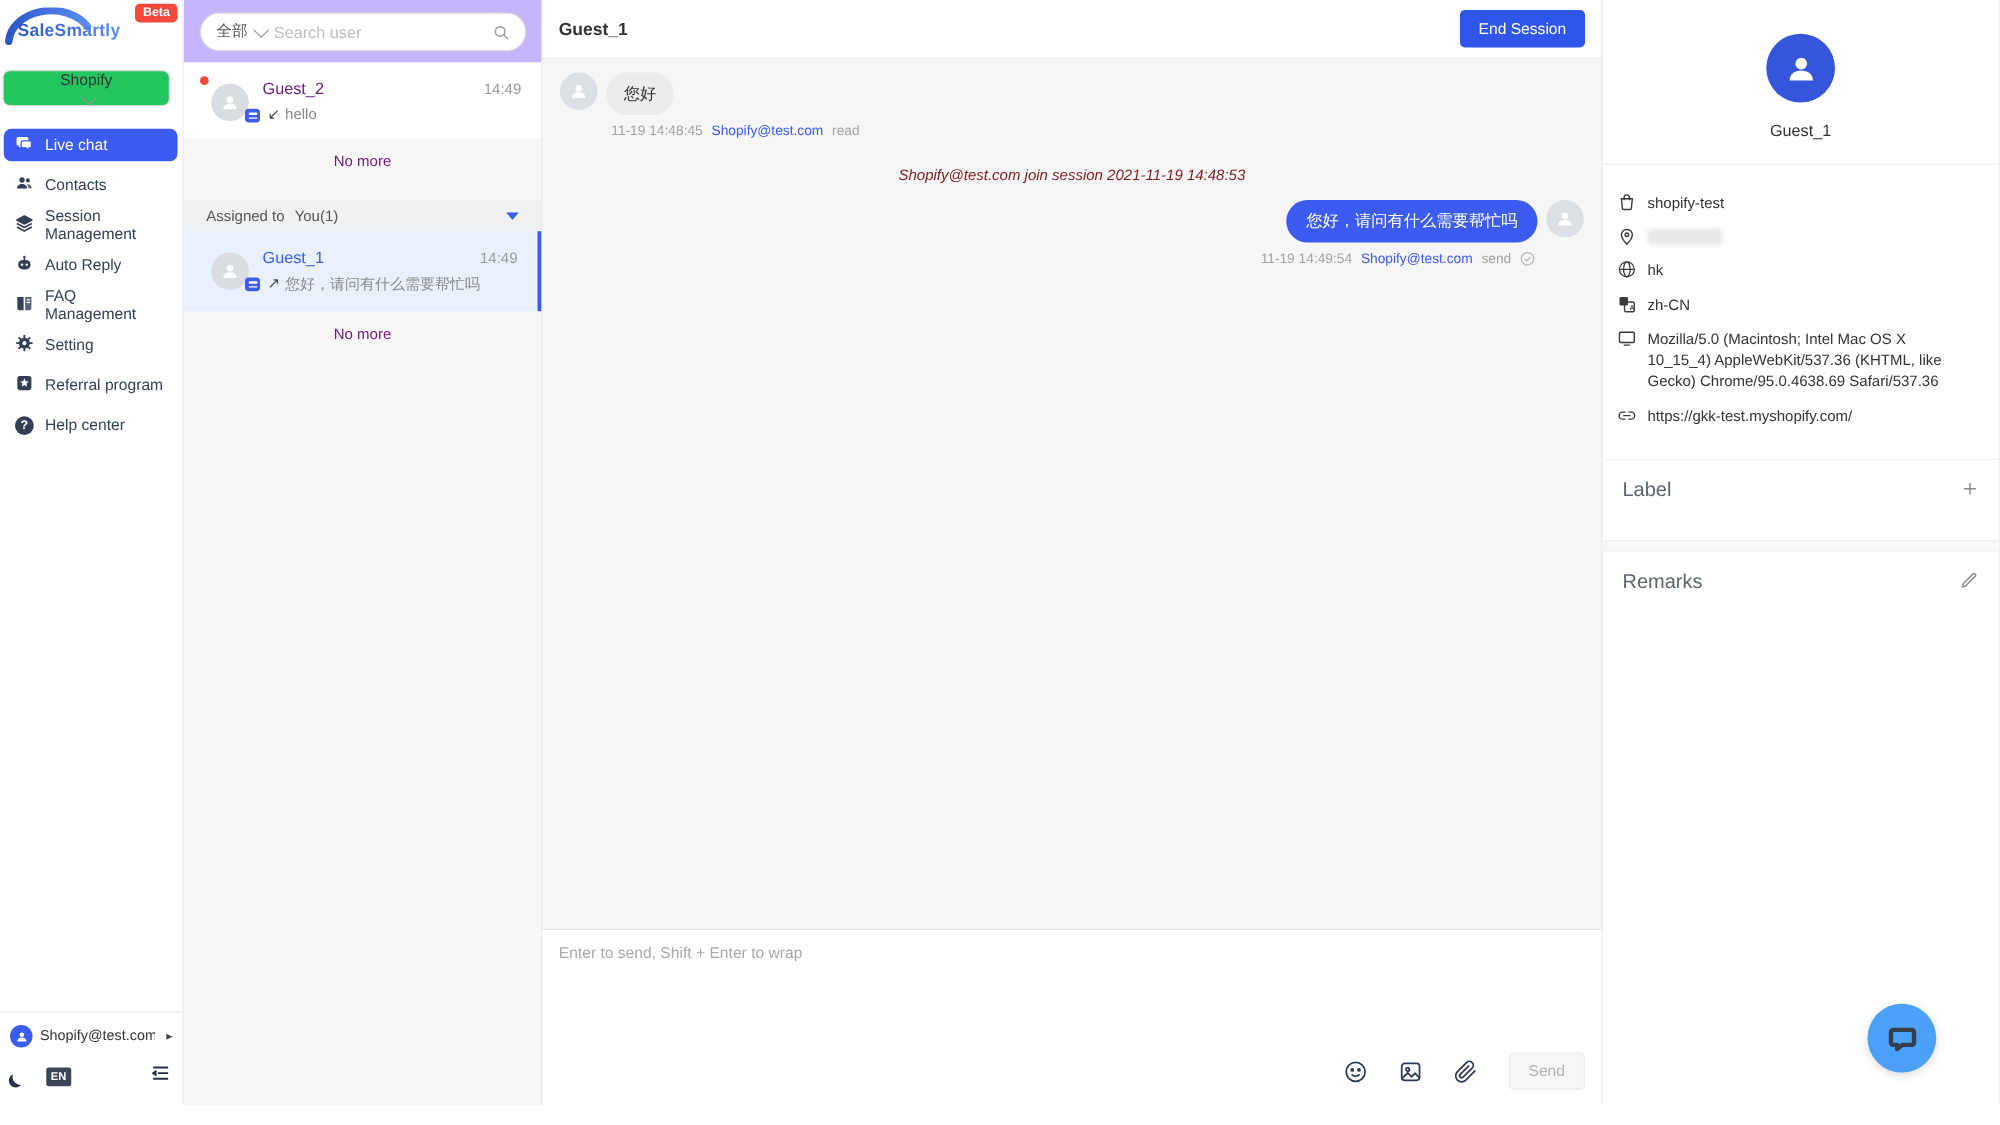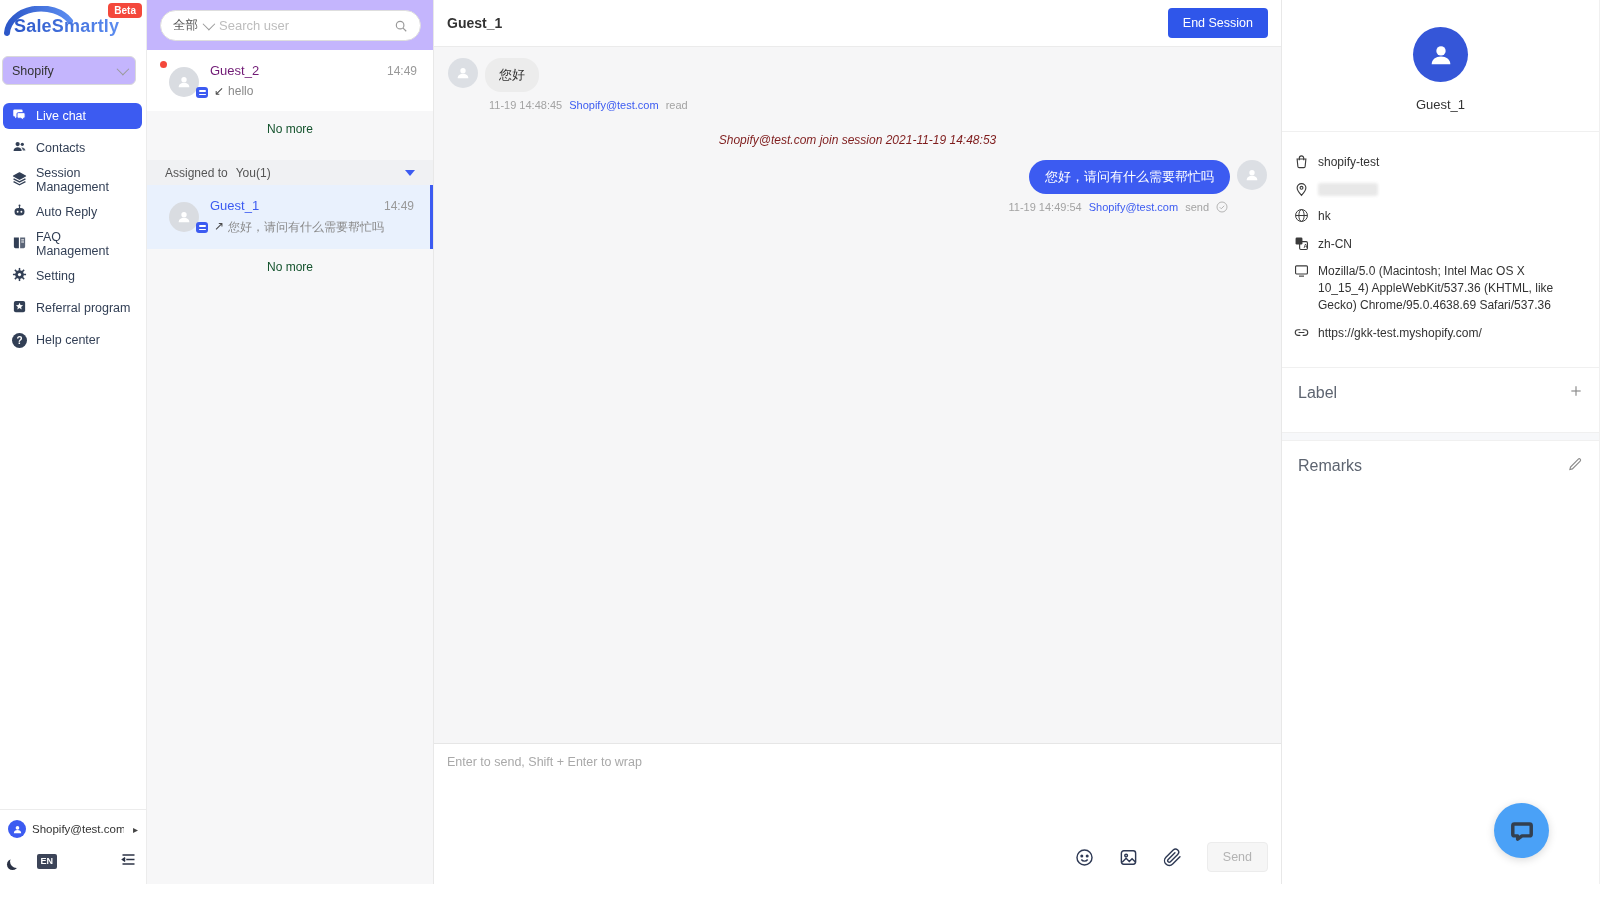--- a/index.html
+++ b/index.html
@@ -4,27 +4,27 @@
 <style>
   * { box-sizing: border-box; margin: 0; padding: 0; }
   html,body { width:1600px; height:900px; }
   body { font-family:"Liberation Sans", sans-serif; background:#fff; overflow:hidden; position:relative; }
   .app { display:flex; height:884px; width:1600px; }
 
   
   .sidebar { width:147px; flex:0 0 147px; background:#fff; border-right:1px solid #ececec; position:relative; }
   .logo-wrap { position:relative; height:46px; padding:6px 6px 0 6px; }
   .logo-arc { position:absolute; left:4px; top:6px; }
-  .logo-text { position:absolute; left:14px; top:16px; font-size:18px; font-weight:600; letter-spacing:.2px;
+  .logo-text { position:absolute; left:14px; top:16px; font-size:14px; font-weight:600; letter-spacing:.2px;
     background:linear-gradient(90deg,#2c57c8,#5b8cf0); -webkit-background-clip:text; background-clip:text;
     color:transparent; }
   .beta-badge { position:absolute; top:3px; right:4px; background:#f4483b; color:#fff; font-size:10px;
     font-weight:bold; padding:2px 6px; border-radius:4px; }
   .ws-select { margin:10px 10px 0 2px; height:29px; border:1px solid #d9d9d9; border-radius:6px;
-    display:flex; align-items:center; justify-content:space-between; padding:0 9px; font-size:12.5px; color:#333; background:#c4b5fd; cursor:pointer; }
+    display:flex; align-items:center; justify-content:space-between; padding:0 9px; font-size:12.5px; color:#333; background:#22c55e; cursor:pointer;flex-direction:column; }
   .chev { width:9px; height:9px; border-right:1.5px solid #999; border-bottom:1.5px solid #999;
     transform:rotate(45deg) translateY(-2px); }
   .nav { margin-top:18px; }
   .nav-item { height:26px; margin:0 4px 6px 3px; border-radius:6px; display:flex; align-items:center;
     gap:9px; padding:0 9px; font-size:12.5px; color:#323f55; cursor:pointer; }
   .nav-item svg { flex:0 0 15px; }
   .nav-item.active { background:#3c5bf1; color:#fff; }
   .sidebar-footer { position:absolute; left:0; right:0; bottom:0; border-top:1px solid #ececec; }
   .user-row { display:flex; align-items:center; gap:6px; padding:10px 8px 8px 8px; cursor:pointer; }
   .mini-avatar { width:18px; height:18px; border-radius:50%; background:#3c5bf1; display:flex; align-items:center; justify-content:center; flex:0 0 18px;}
@@ -53,21 +53,21 @@
   .chat-badge { position:absolute; right:-9px; bottom:-1px; width:12px; height:11px; background:#3c5bf1; border-radius:3px;
     display:flex; flex-direction:column; justify-content:center; gap:2px; padding:0 2.5px; }
   .chat-badge i { display:block; height:1.5px; background:#fff; border-radius:1px; }
   .conv-main { flex:1; min-width:0; }
   .conv-top { display:flex; align-items:baseline; }
   .conv-name { font-size:13px; color:#701a75; }
   .conv-item.selected .conv-name { color:#3c5bf1; }
   .conv-time { margin-left:auto; font-size:12px; color:#999; }
   .conv-preview { margin-top:6px; font-size:12px; color:#8a8a8a; white-space:nowrap; overflow:hidden; display:flex; gap:4px; padding-left:4px;}
   .dir-arrow { color:#4a4a4a; font-size:12px; }
-  .no-more { text-align:center; font-size:12px; color:#14532d; padding:11px 0 15px 0; }
+  .no-more { text-align:center; font-size:12px; color:#701a75; padding:11px 0 15px 0; }
   .gap8 { height:9px; }
 
   
   .chat-panel { flex:1; display:flex; flex-direction:column; background:#f6f6f7; min-width:0; }
   .chat-header { background:#fff; height:47px; flex:0 0 47px; border-bottom:1px solid #ebebeb;
     display:flex; align-items:center; justify-content:space-between; padding:0 13px; }
   .chat-title { font-size:14px; font-weight:bold; color:#333; }
   .end-btn { background:#2f56ea; color:#fff; border:none; font-size:12.5px; padding:8px 15px; border-radius:4px; cursor:pointer; font-family:inherit;}
   .chat-body { flex:1; padding:11px 14px; overflow:hidden; }
   .msg-row-in { display:flex; gap:7px; align-items:flex-start; }

